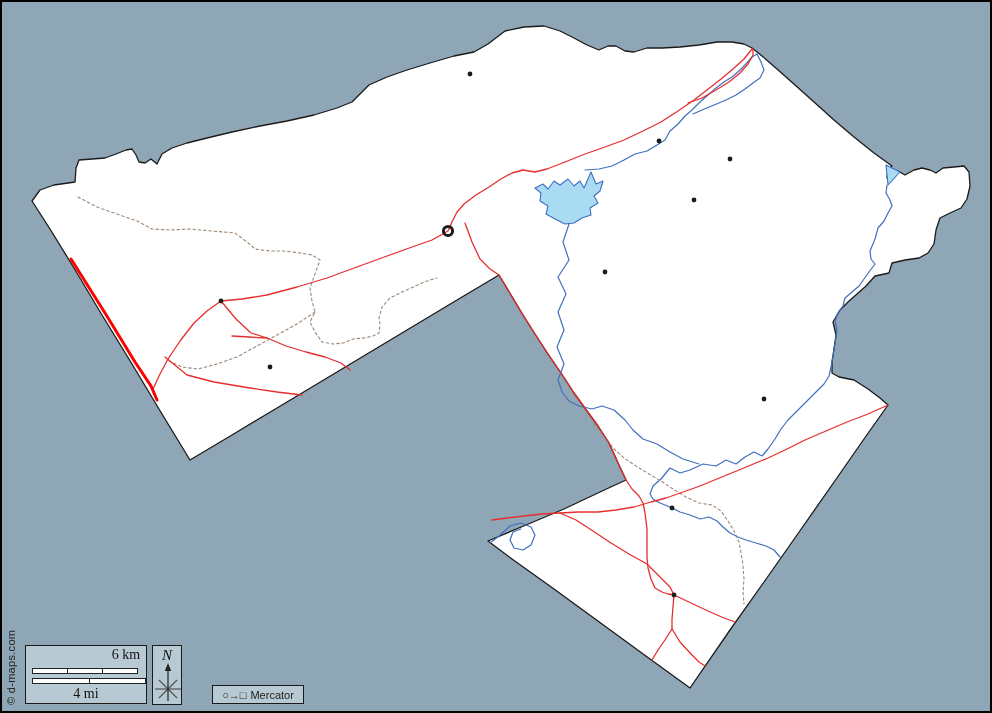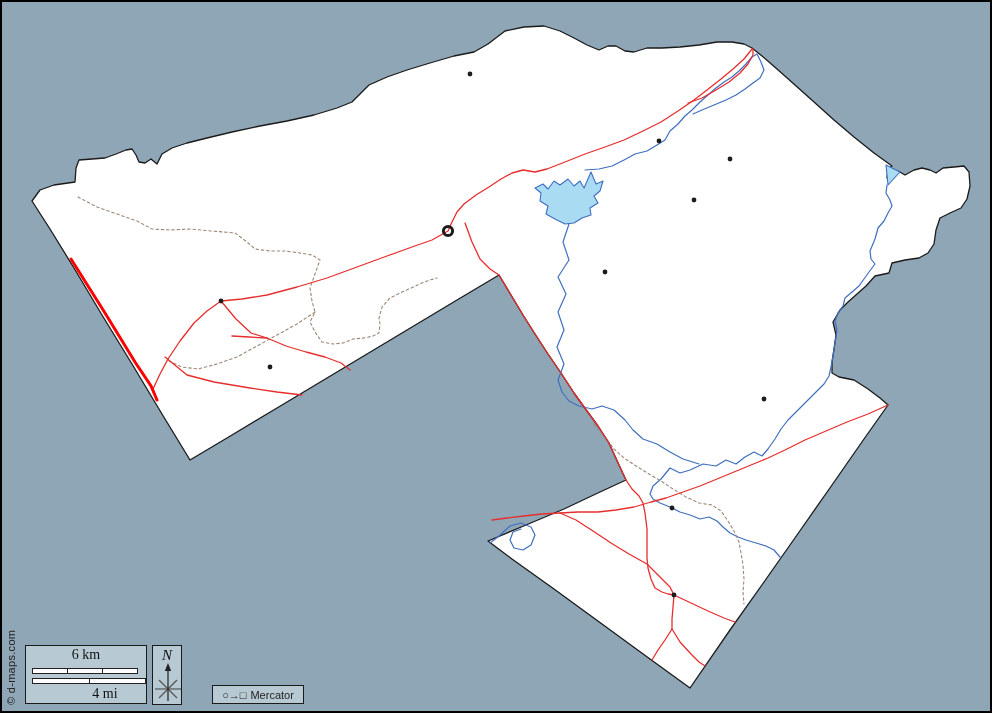--- a/index.html
+++ b/index.html
@@ -21,22 +21,22 @@
   .trail{fill:none;stroke:var(--trail,#9c8674);stroke-width:1.1;stroke-dasharray:2.5 2.8;stroke-linecap:round;}
   .town{fill:var(--town,#1c1c1c);stroke:none;}
   .seat{fill:none;stroke:var(--town,#1c1c1c);stroke-width:3;}
   .legend-box{
     position:absolute;
     background:var(--legendbg,#b7c9d3);
     border:1px solid #1a1a1a;
     box-sizing:border-box;
   }
   #scalebox{left:23px;top:643px;width:122px;height:59px;}
-  #scalebox .km-label{position:absolute;top:1px;left:0;width:100%;text-align:center;font-size:14px;color:#111;}
-  #scalebox .mi-label{position:absolute;bottom:1px;left:0;width:100%;text-align:center;font-size:14px;color:#111;margin-left:19px;}
+  #scalebox .km-label{position:absolute;top:1px;left:0;width:100%;text-align:center;font-size:14px;color:#111;padding-left:40px;}
+  #scalebox .mi-label{position:absolute;bottom:1px;left:0;width:100%;text-align:center;font-size:14px;color:#111;}
   .scalebar{position:absolute;background:#fff;border:1px solid #222;box-sizing:border-box;}
   #bar-km{left:6px;top:22px;width:106px;height:6px;}
   #bar-mi{left:6px;top:32px;width:114px;height:6px;}
   .bar-div{position:absolute;top:0;width:1px;height:100%;background:#222;}
   #northbox{left:150px;top:643px;width:30px;height:60px;}
   #northbox .n-label{position:absolute;top:1px;left:0;width:100%;text-align:center;font-size:15px;font-style:italic;color:#111;}
   #northbox svg{position:absolute;left:0;bottom:1px;}
   .compass-line{stroke:#555;stroke-width:1.2;}
   .compass-main{stroke:#222;stroke-width:1.2;}
   #mercatorbox{

